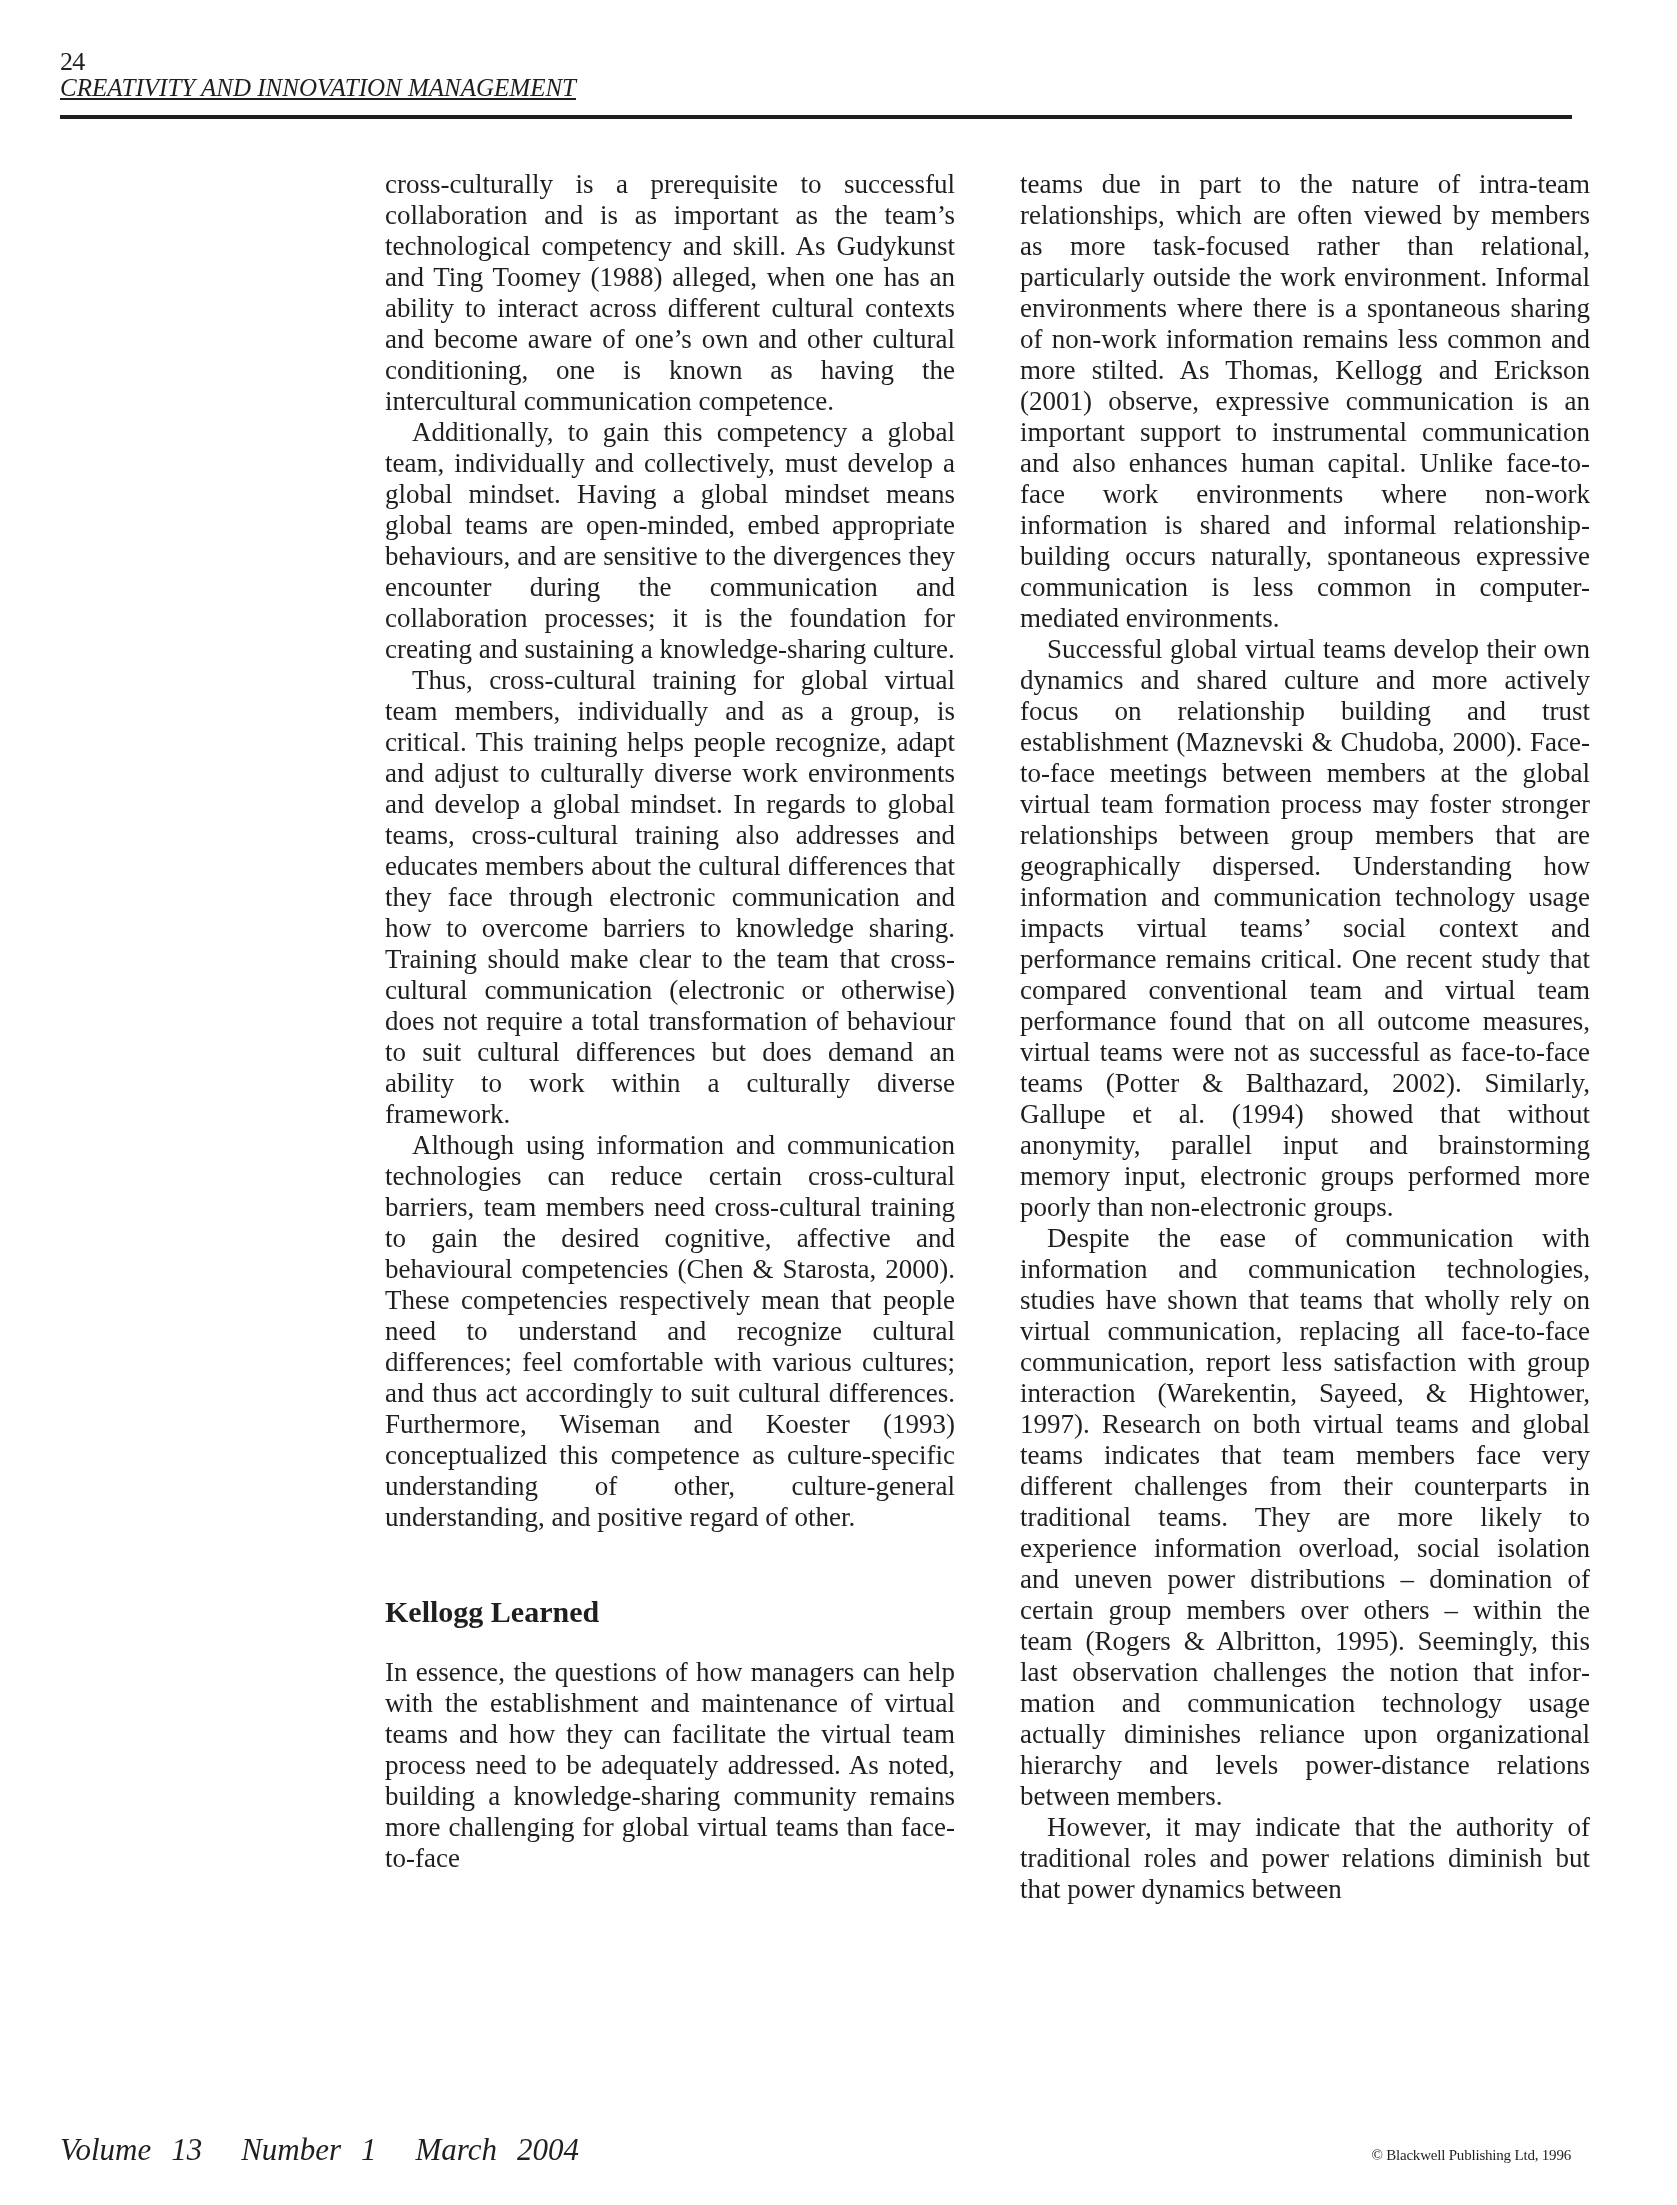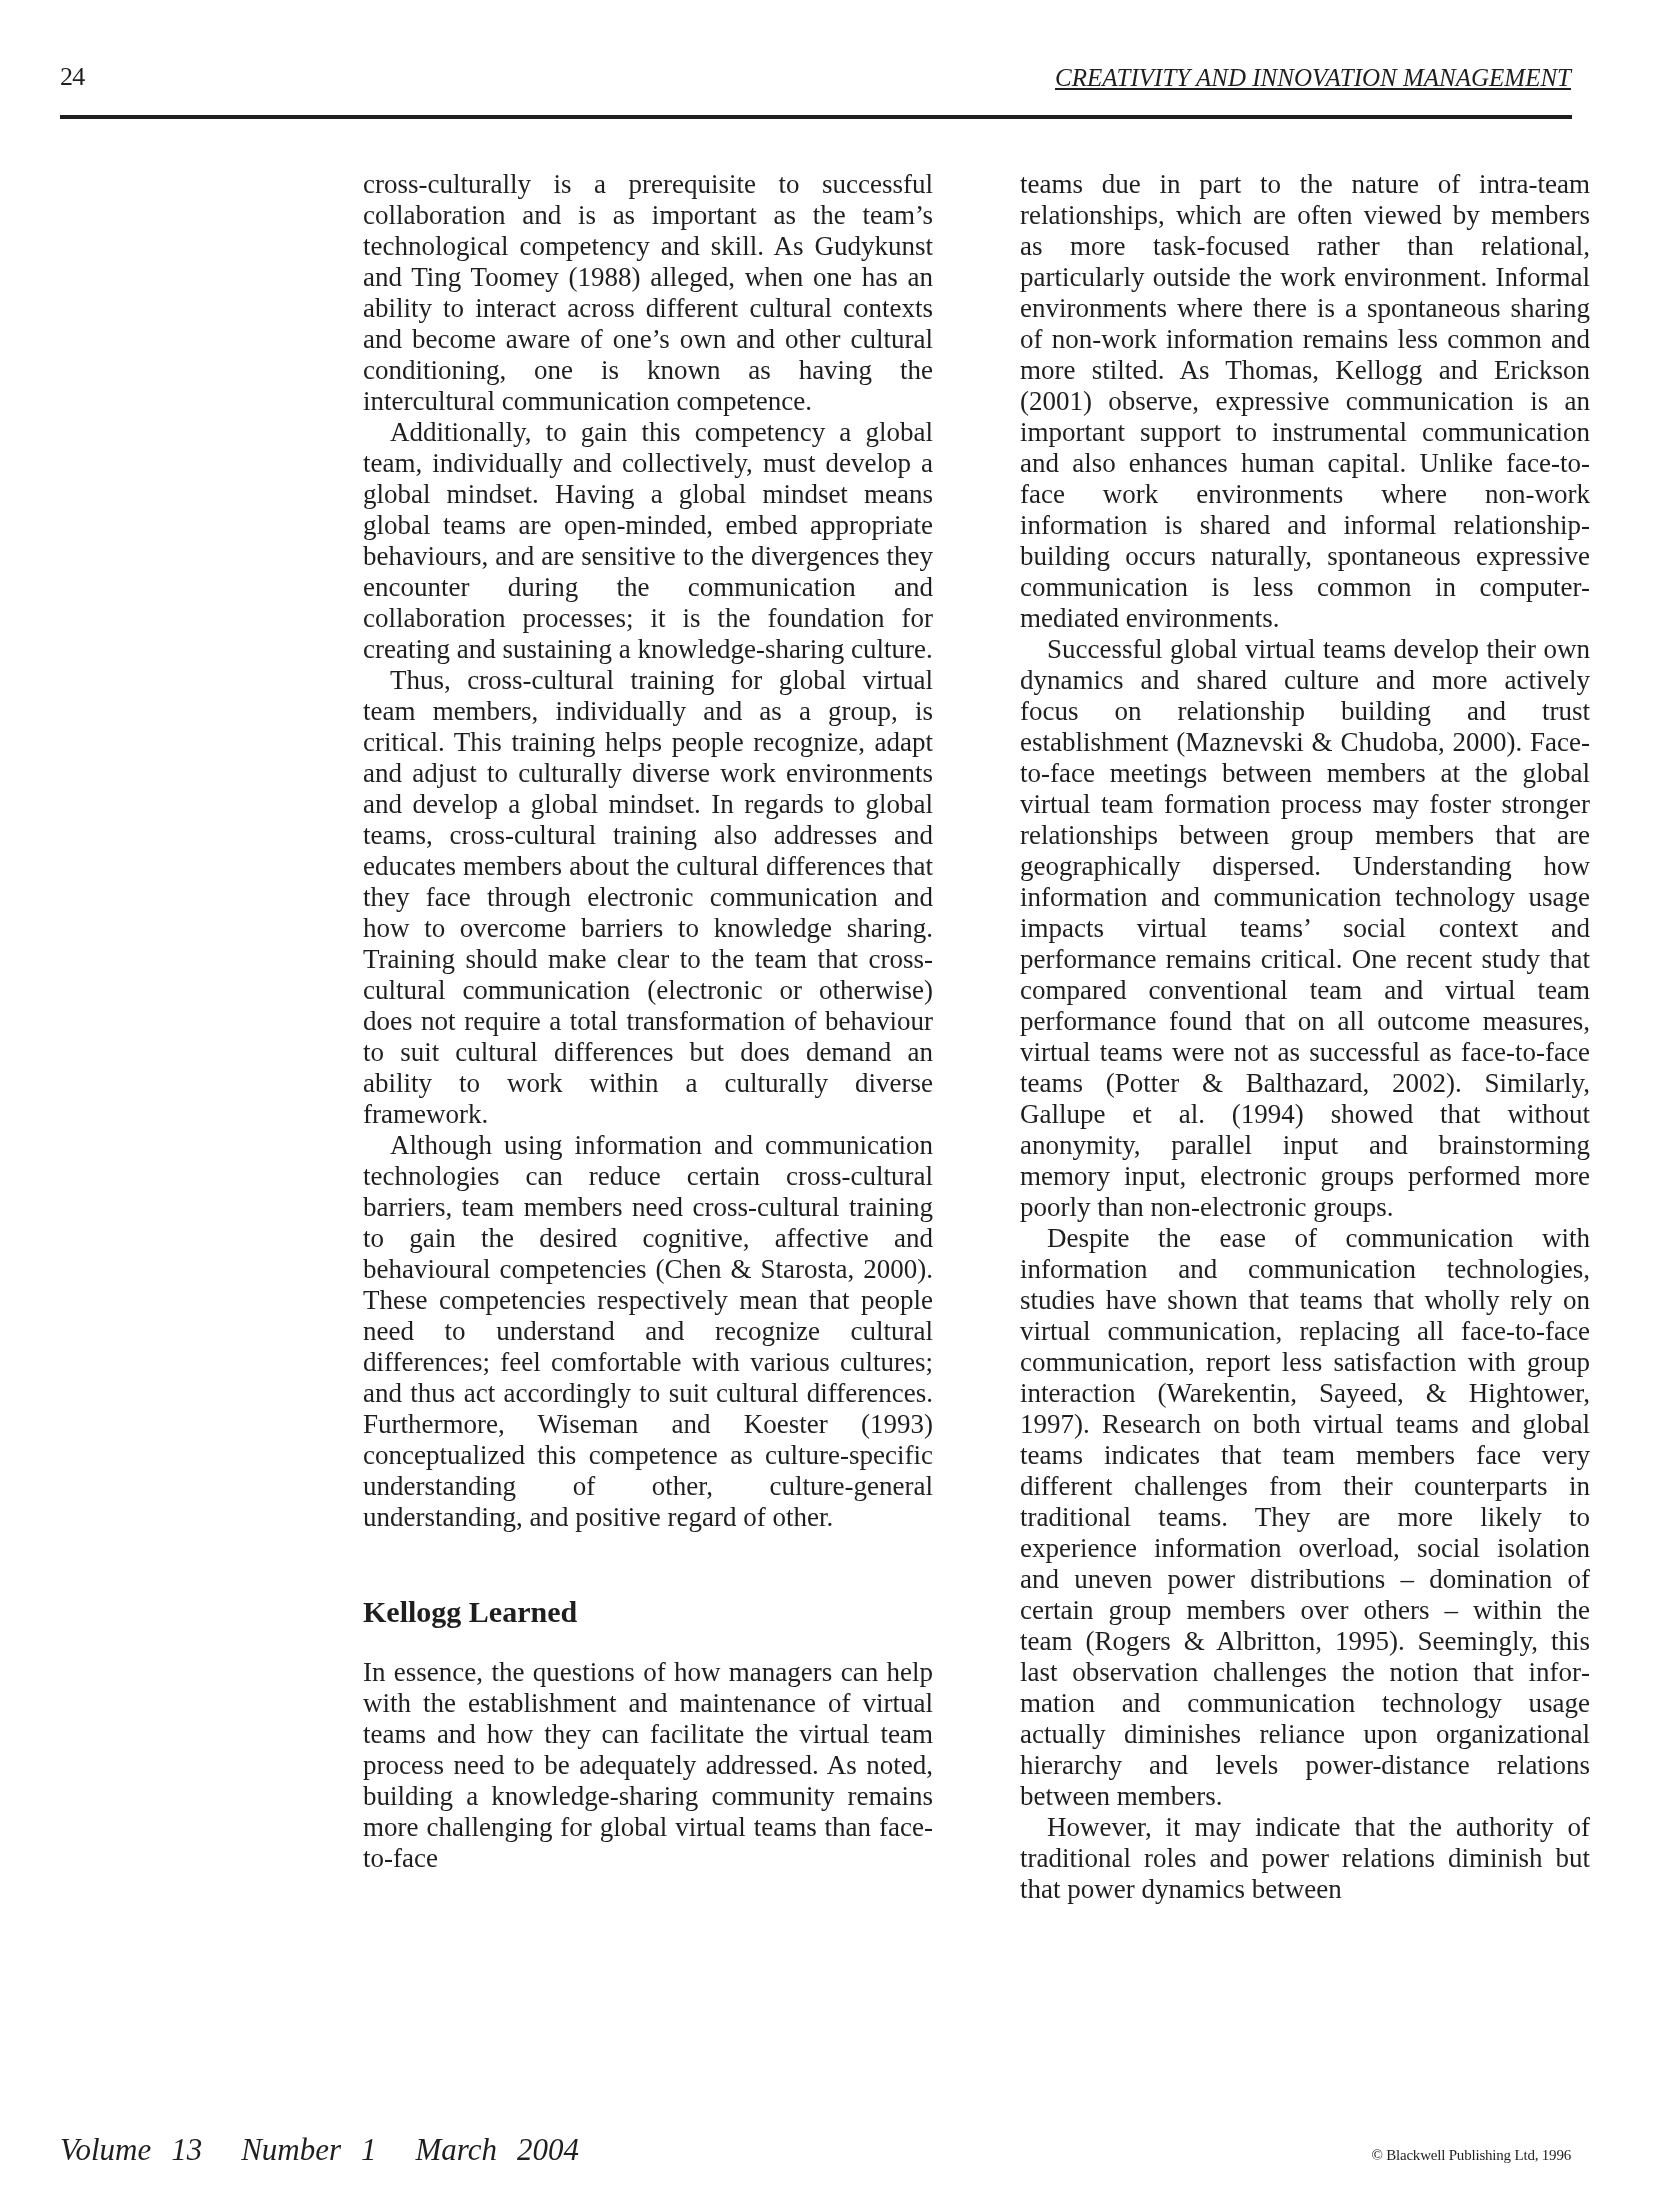--- a/index.html
+++ b/index.html
@@ -12,21 +12,21 @@
       font-family: "Liberation Serif", "DejaVu Serif", serif;
     }
     .running-head {
       position: absolute;
       left: 60px;
       right: 107px;
       top: 49px;
       height: 41px;
       display: flex;
       justify-content: space-between;
-      align-items: flex-end;
+      flex-direction: column;
     }
     .page-number {
       font-size: 26px;
       line-height: 1;
       letter-spacing: -0.7px;
     }
     .journal-title {
       font-size: 25px;
       font-style: italic;
       line-height: 1;
@@ -43,21 +43,21 @@
     }
     .column {
       position: absolute;
       top: 169px;
       width: 570px;
       font-size: 27px;
       line-height: 31px;
       text-align: justify;
       hyphens: manual;
     }
-    .col-left { left: 363px; }
+    .col-left { left: 385px; }
     .col-right { left: 1020px; }
     .column p {
       margin: 0;
       text-indent: 27px;
     }
     .column p.no-indent { text-indent: 0; }
     .section-heading {
       margin: 61px 0 28.4px 0;
       font-size: 30px;
       font-weight: bold;

